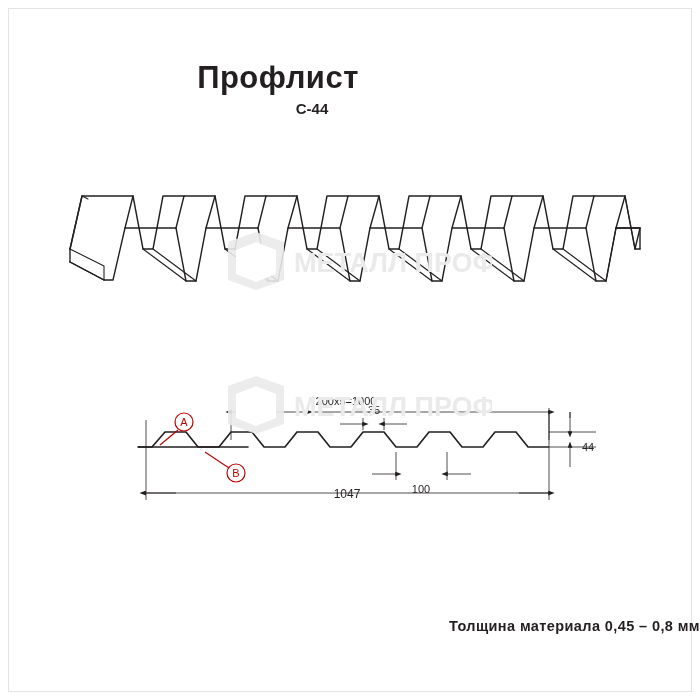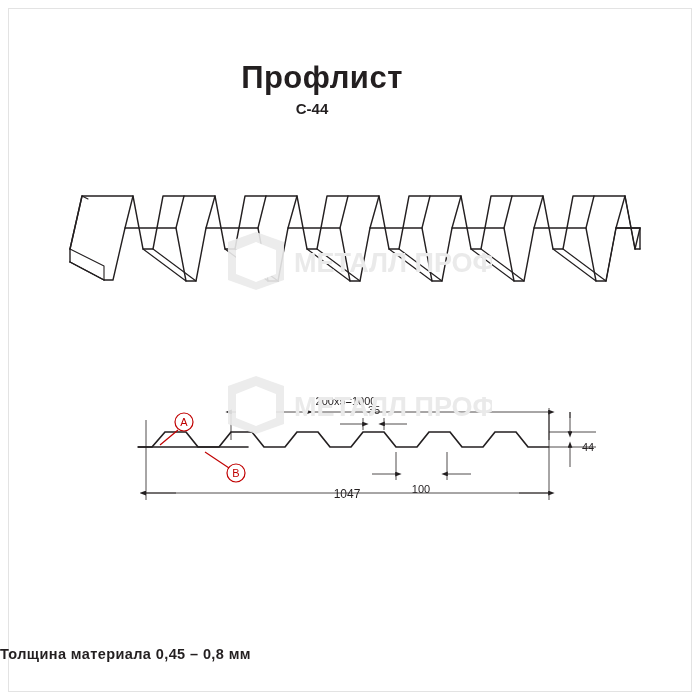--- a/index.html
+++ b/index.html
@@ -31,36 +31,35 @@
   }
   .title {
     position: absolute;
     left: 0; top: 60px;
     width: 556px;
     text-align: center;
     font-size: 31px;
     font-weight: bold;
     letter-spacing: 0.5px;
     color: #231f20;
-    margin-left: 44px;
   }
   .subtitle {
     position: absolute;
     left: 0; top: 100px;
     width: 624px;
     text-align: center;
     font-size: 15px;
     font-weight: bold;
     color: #231f20;
   }
   .footer {
     position: absolute;
-    left: 0; top: 646px;
-    width: 700px;
-    text-align: left;
+    left: 0; top: 618px;
+    width: 700px;
+    text-align: right;
     font-size: 14.5px;
     font-weight: bold;
     letter-spacing: 0.4px;
     color: #231f20;
   }
   .art {
     position: absolute;
     left: 0; top: 0;
     width: 700px;
     height: 700px;

